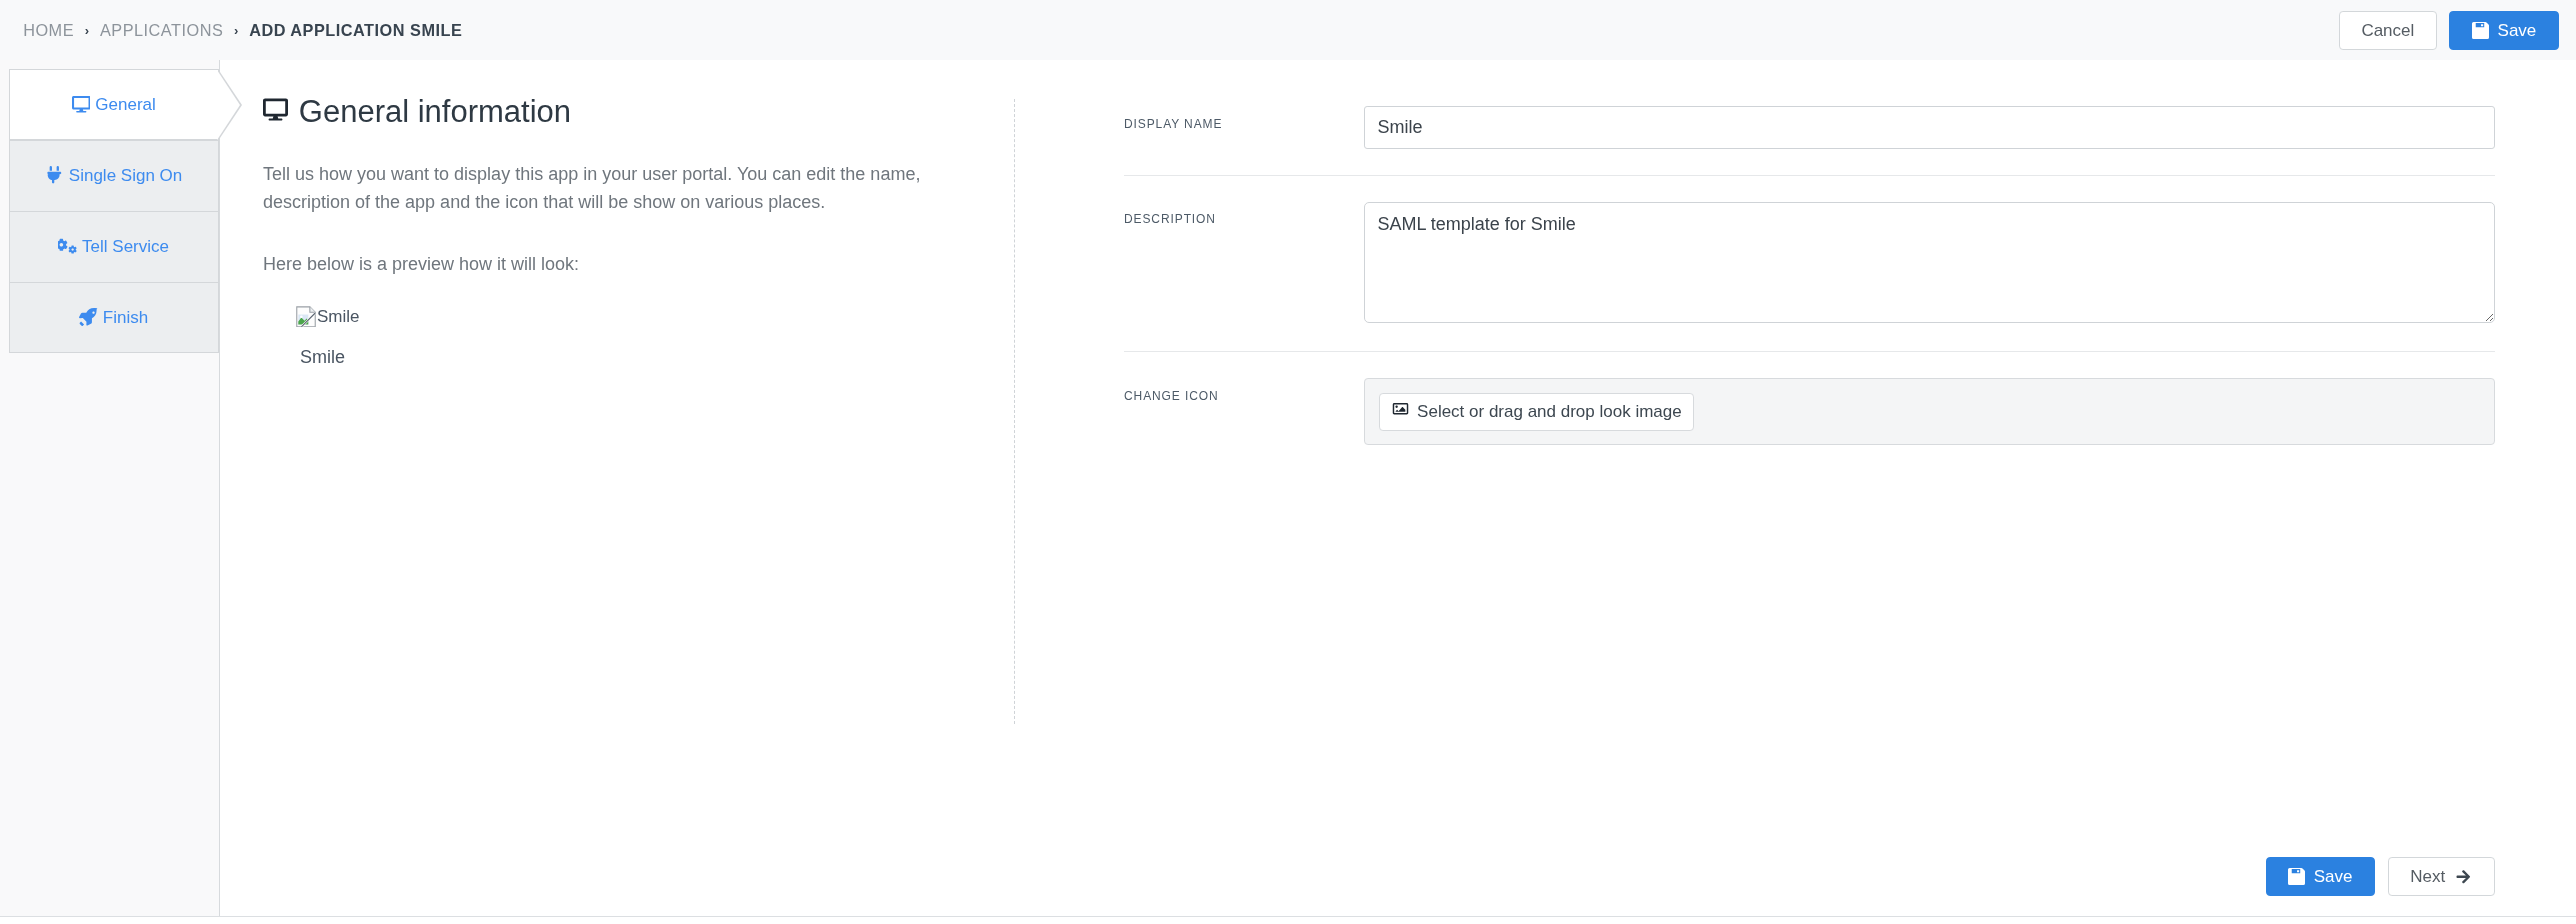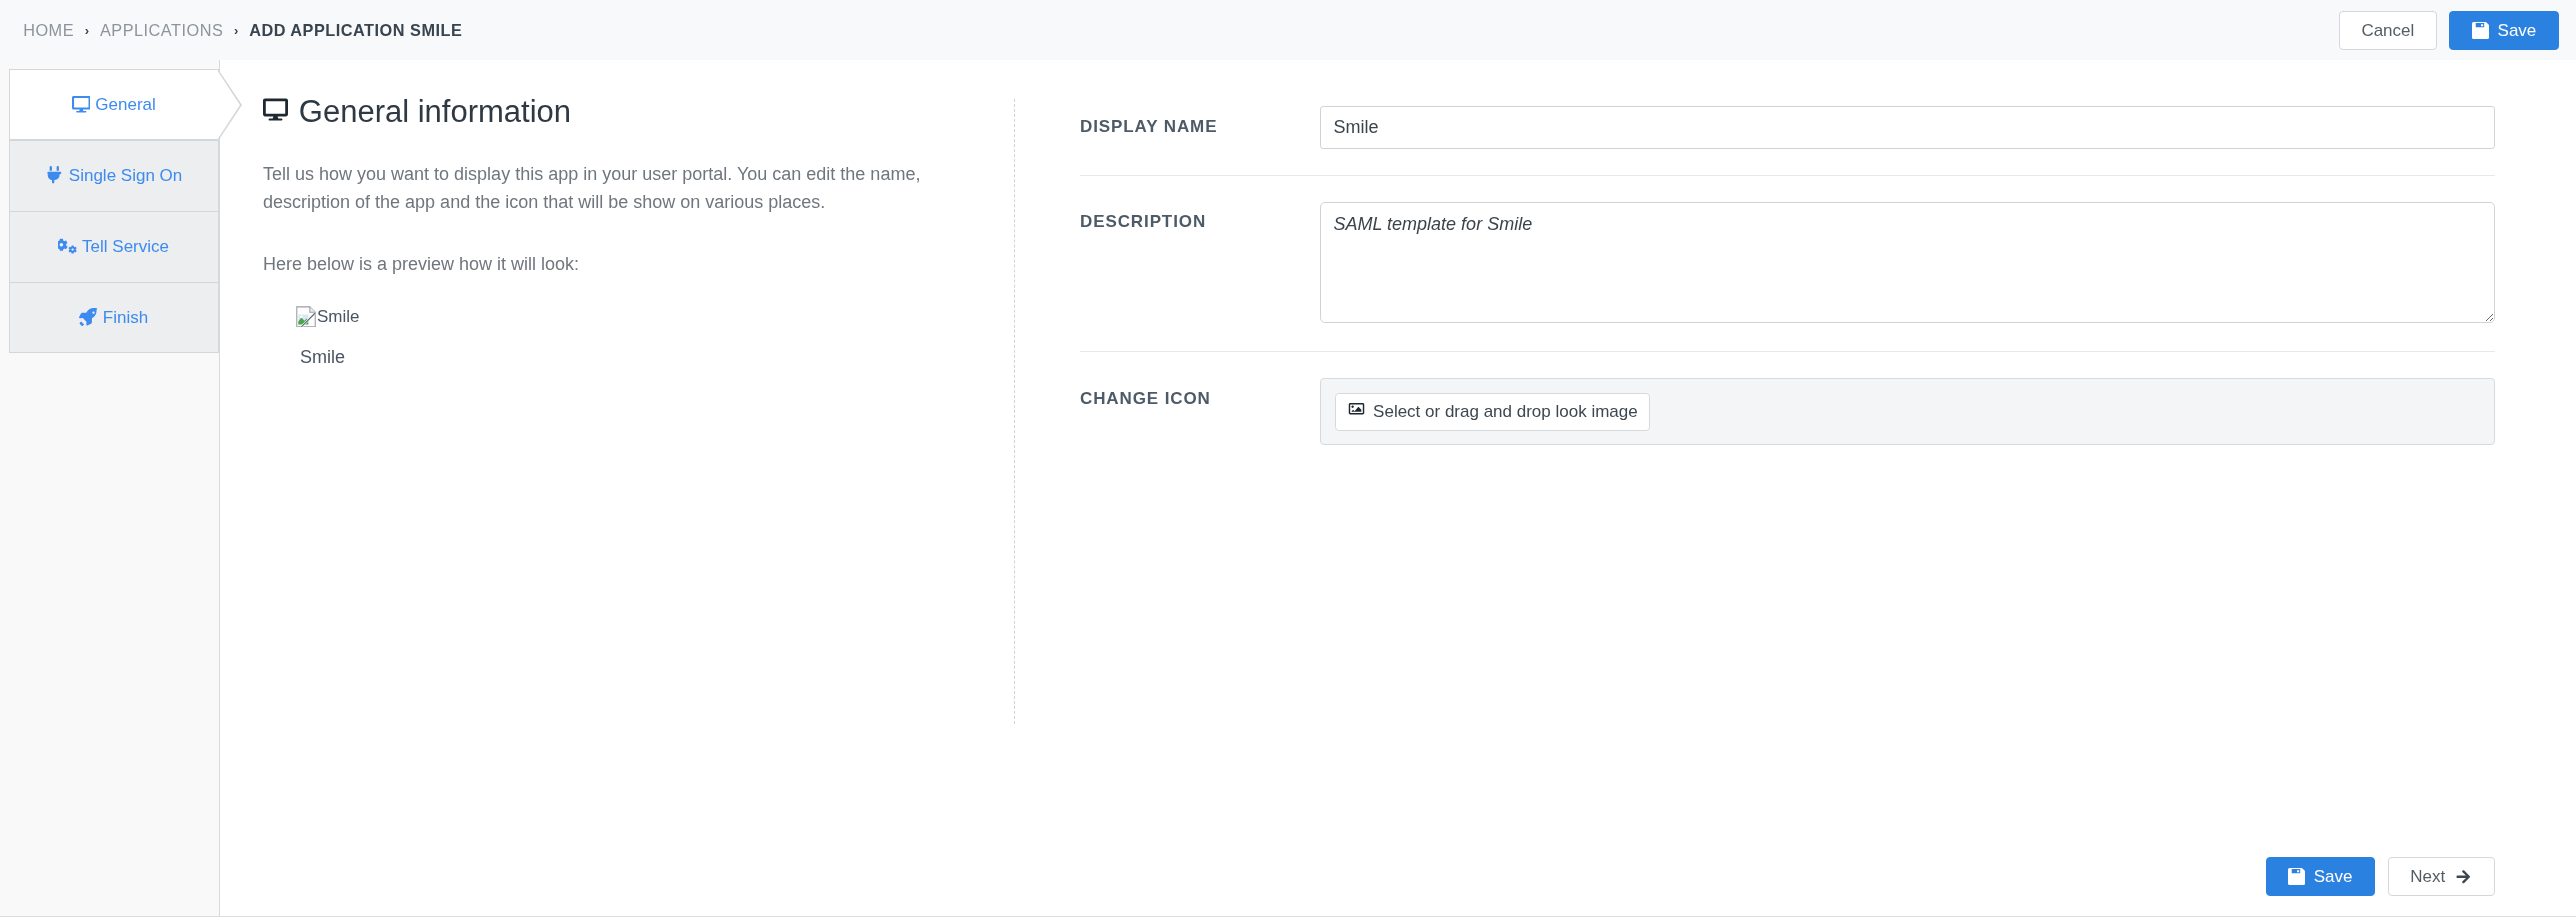--- a/index.html
+++ b/index.html
@@ -150,20 +150,21 @@
     justify-content: center;
   }
   .wstep .wlabel { line-height: 1; }
 
   
   .content {
     position: relative;
     flex: 1;
     display: flex;
     padding-top: 20px;
+    gap: 44px;
   }
 
   
   .infocol {
     width: 794px;
     min-width: 794px;
     padding: 14px 43px 0 43px;
   }
   .page-title {
     display: flex;
@@ -221,22 +222,22 @@
   .frow {
     display: flex;
     align-items: flex-start;
     padding: 26px 0 25.5px 0;
     border-bottom: 0.8px solid #e6e8ea;
   }
   .frow:last-child { border-bottom: none; }
   .flabel {
     width: 240px;
     min-width: 240px;
-    font-size: 17px;
-    font-weight: bold;
+    font-size: 12px;
+    font-weight: normal;
     letter-spacing: 0.9px;
     color: #4d5a67;
     text-transform: uppercase;
     padding-top: 10.8px;
   }
   .fcontrol { flex: 1; }
 
   .inp {
     width: 100%;
     height: 43px;
@@ -257,21 +258,20 @@
     border: 0.8px solid #cfd3d7;
     border-radius: 5px;
     background: #ffffff;
     font-family: "Liberation Sans", sans-serif;
     font-size: 18px;
     color: #3b434b;
     padding: 10.8px 12.4px;
     outline: none;
     resize: vertical;
     line-height: 1.3;
-    font-style: italic;
   }
 
   .dropzone {
     width: 100%;
     height: 67px;
     background: #f4f5f6;
     border: 0.8px solid #d7dadd;
     border-radius: 3.9px;
     display: flex;
     align-items: center;

